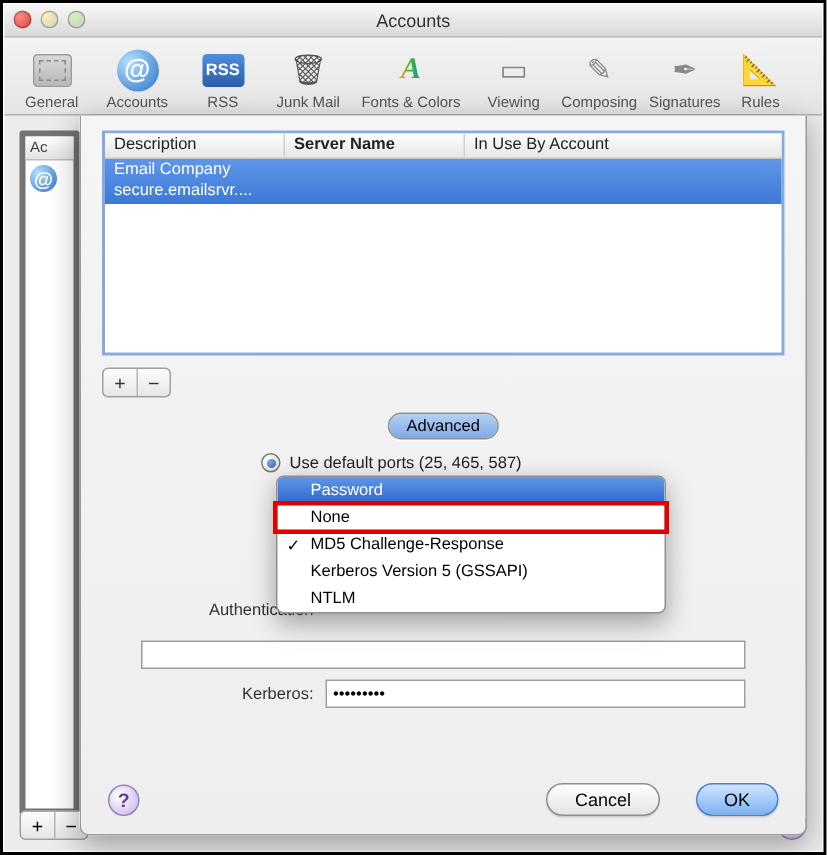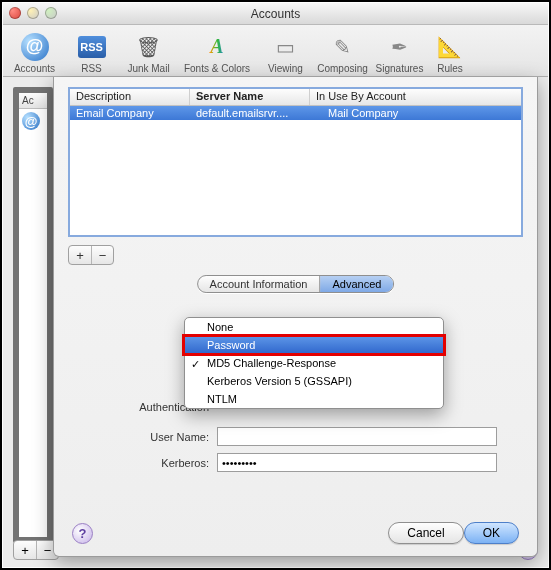--- a/index.html
+++ b/index.html
@@ -32,21 +32,21 @@
     height: 52px; background: linear-gradient(#f3f3f3, #e5e5e5);
     border-bottom: 1px solid #b0b0b0;
     display: flex; align-items: center; padding: 0 4px; gap: 2px;
   }
   .tbtn { width: 55px; height: 50px; display: flex; flex-direction: column; align-items: center; justify-content: flex-end; gap: 2px; padding-bottom: 2px; color: #555; border-radius: 4px; }
   .tbtn .ico { width: 28px; height: 28px; display:flex; align-items:center; justify-content:center; font-size: 20px; }
   .tbtn .lbl { font-size: 10px; }
   .tbtn.active { }
   .body-area { position: relative; height: calc(100% - 22px - 52px); }
   
-  .left-col { position: absolute; top: 10px; left: 10px; width: 40px; bottom: 24px; background: #fff; border: 6px solid #737373; border-radius: 2px; }
+  .left-col { position: absolute; top: 10px; left: 10px; width: 40px; bottom: 24px; background: #fff; border: 4px solid #737373; border-radius: 2px; }
   .left-col .hdr { height: 16px; background: linear-gradient(#fdfdfd,#e4e4e4); border-bottom:1px solid #bdbdbd; font-size:10px; padding-left:3px; line-height:16px; color:#444;}
   .left-col .row { display:flex; align-items:center; height: 24px; padding-left:3px; gap:3px; }
   .left-col .at { width:18px; height:18px; border-radius:50%; background: radial-gradient(circle at 30% 30%, #b6e0ff, #2a72c7); color:#fff; font-size:13px; display:flex; align-items:center; justify-content:center; font-weight:bold;}
   .bottom-bar { position:absolute; left:10px; right:10px; bottom:6px; height:22px; display:flex; align-items:center; }
   .pm-group2 { display:flex; border:1px solid #a0a0a0; border-radius:4px; overflow:hidden; background:linear-gradient(#fdfdfd,#e6e6e6); }
   .pm-group2 button { width:22px; height:18px; border:none; background:transparent; font-size:13px; line-height:13px; }
   .pm-group2 button + button { border-left:1px solid #b5b5b5; }
   .help2 { margin-left:auto; width:20px; height:20px; border-radius:50%; border:1px solid #9a7fc4; background: radial-gradient(circle at 35% 35%, #fff, #c5b1e8); display:flex; align-items:center; justify-content:center; color:#5d3ea0; font-weight:bold; font-size:13px;}
   
   
@@ -60,21 +60,21 @@
   }
   .servers-box {
     position: absolute; top: 10px; left: 14px; right: 14px; height: 150px;
     background: #fff; border: 2px solid #87aade;
   }
   .sv-head { display:flex; height:17px; background: linear-gradient(#fdfdfd,#e7e7e7); border-bottom:1px solid #c2c2c2; font-size:11px; color:#222;}
   .sv-head div { padding: 1px 6px; border-right:1px solid #cfcfcf;}
   .sv-head .c1 { width: 120px; }
   .sv-head .c2 { width: 120px; font-weight: bold; }
   .sv-head .c3 { flex:1; border-right:none;}
-  .sv-row { display:flex; height:14px; background: linear-gradient(#5e97e8,#3d78d6); color:#fff; font-size:11px;}
+  .sv-row { display:flex; height:30px; background: linear-gradient(#5e97e8,#3d78d6); color:#fff; font-size:11px;flex-direction:column;}
   .sv-row div { padding: 1px 6px; }
   .sv-row .c1 { width: 120px; }
   .sv-row .c2 { width: 120px; }
   .sv-row .c3 { flex:1;margin-left:12px; }
   .pm-group { position:absolute; top: 168px; left: 14px; display:flex; border:1px solid #a0a0a0; border-radius:4px; overflow:hidden; background:linear-gradient(#fdfdfd,#e6e6e6); }
   .pm-group button { width:22px; height:18px; border:none; background:transparent; font-size:13px; line-height:13px; color:#333;}
   .pm-group button + button { border-left:1px solid #b5b5b5; }
   
   .tabpill { position:absolute; top:198px; left:50%; transform:translateX(-50%); display:flex; border:1px solid #8f8f8f; border-radius:10px; overflow:hidden; height:18px; background:linear-gradient(#fefefe,#e5e5e5); box-shadow: 0 1px 0 #fff;}
   .tabpill div { padding: 2px 12px; font-size:11px; color:#333;}
@@ -99,21 +99,21 @@
     overflow:hidden; z-index: 50;
   }
   .dropdown .item { height: 18px; line-height:18px; padding: 0 10px 0 22px; font-size:11px; position:relative; color:#000;}
   .dropdown .item.sel { background: linear-gradient(#5e97e8,#2f66cc); color:#fff; }
   .dropdown .item .chk { position:absolute; left:6px; top:1px; font-size:11px; color:#000;}
   .highlight-box {
     position:absolute; top: 257px; left: 128px; width: 264px; height: 22px;
     border: 3px solid #e30000; z-index: 60; pointer-events:none;
   }
   
-  .sheet-buttons { position:absolute; bottom: 12px; right: 18px; display:flex; gap:0; align-items:center;}
+  .sheet-buttons { position:absolute; bottom: 12px; right: 18px; display:flex; gap:24px; align-items:center;}
   .btn { height: 22px; border-radius: 11px; border:1px solid #8f8f8f; padding: 0 18px; font-size:12px; background:linear-gradient(#fefefe,#e5e5e5); box-shadow: 0 1px 1px rgba(0,0,0,0.15);}
   .btn.primary { background: linear-gradient(#cfe5ff,#7cb2f4); border-color:#4d7fc9; color:#000;}
   .help { position:absolute; left:18px; bottom:12px; width:21px; height:21px; border-radius:50%; border:1px solid #9a7fc4; background: radial-gradient(circle at 35% 35%, #fff, #c5b1e8); display:flex; align-items:center; justify-content:center; color:#5d3ea0; font-weight:bold; font-size:13px;}
 
   
   .ig-general { width:26px;height:22px; background:linear-gradient(#d8d8d8,#b8b8b8); border:1px solid #999; border-radius:3px; position:relative;}
   .ig-general::after{content:""; position:absolute; inset:3px; border:1px dashed #888;}
   .ig-at { width:28px;height:28px;border-radius:50%;background:radial-gradient(circle at 30% 30%,#b6e0ff,#2a72c7);color:#fff;font-size:18px;display:flex;align-items:center;justify-content:center;font-weight:bold;}
   .ig-rss { width:28px;height:22px;background:linear-gradient(#4f8edc,#2a5ea8);border-radius:3px;color:#fff;font-size:11px;font-weight:bold;display:flex;align-items:center;justify-content:center;}
   .ig-junk { font-size:22px; }
@@ -134,20 +134,26 @@
   <div class="titlebar">
     <div class="traffic">
       <div class="tl red"></div>
       <div class="tl yellow"></div>
       <div class="tl green"></div>
     </div>
     <div class="title">Accounts</div>
   </div>
 
   <div class="toolbar">
+    <div class="tbtn">
+      <div class="ico">
+            <div class="ig-general"></div>
+          </div>
+      <div class="lbl">General</div>
+    </div>
     <div class="tbtn active">
       <div class="ico">
             <div class="ig-at">@</div>
           </div>
       <div class="lbl">Accounts</div>
     </div>
     <div class="tbtn">
       <div class="ico">
             <div class="ig-rss">RSS</div>
           </div>
@@ -196,49 +202,51 @@
 
     <div class="sheet">
       <div class="servers-box">
         <div class="sv-head">
           <div class="c1">Description</div>
           <div class="c2">Server Name</div>
           <div class="c3">In Use By Account</div>
         </div>
         <div class="sv-row">
           <div class="c1">Email Company</div>
-          <div class="c2">default.emailsrvr....</div>
+          <div class="c2">secure.emailsrvr....</div>
           <div class="c3">Mail Company</div>
         </div>
       </div>
       <div class="pm-group">
         <button>+</button>
         <button>−</button>
       </div>
 
       <div class="tabpill">
-        <div>Account Information</div>
         <div class="active">Advanced</div>
       </div>
 
+      <div class="radio-row">
+        <span class="radio-dot"></span>
+        <span>Use default ports (25, 465, 587)</span>
+      </div>
 
       <div class="dropdown">
+        <div class="item sel">Password</div>
         <div class="item">None</div>
-        <div class="item sel">Password</div>
         <div class="item"><span class="chk">✓</span><span>MD5 Challenge-Response</span></div>
         <div class="item">Kerberos Version 5 (GSSAPI)</div>
         <div class="item">NTLM</div>
       </div>
       <div class="highlight-box"></div>
 
       <div class="form-row r-auth">
         <div class="lbl">Authentication</div>
       </div>
       <div class="form-row r-user">
-        <div class="lbl">User Name:</div>
         <input type="text" value="" style="">
       </div>
       <div class="form-row r-pass">
         <div class="lbl">Kerberos:</div>
         <input type="text" value="•••••••••" style="">
       </div>
 
       <div class="help">?</div>
       <div class="sheet-buttons">
         <button class="btn">Cancel</button>

